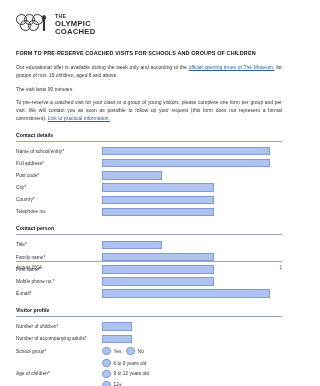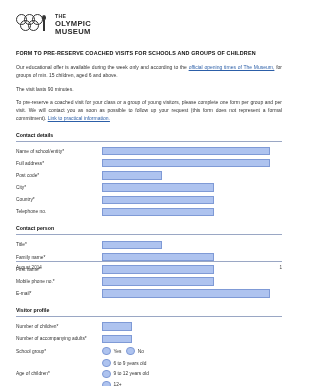--- a/index.html
+++ b/index.html
@@ -206,21 +206,21 @@
       <div class="ring r4"></div>
       <div class="ring r5"></div>
       <div class="torch">
         <div class="flame"></div>
         <div class="stick"></div>
       </div>
     </div>
     <div class="logo-text">
       <div class="l1">THE</div>
       <div class="l2">OLYMPIC</div>
-      <div class="l3">MUSEUM</div>
+      <div class="l3">COACHED</div>
     </div>
   </div>
 
   <div class="form-title">FORM TO PRE-RESERVE COACHED VISITS FOR SCHOOLS AND GROUPS OF CHILDREN</div>
 
   <div class="para">
     <span>Our educational offer is available during the week only and according to the </span><a class="link" href="#">official opening times of The Museum,</a><span> for groups of min. 15 children, aged 6 and above.</span>
   </div>
   <div class="para">The visit lasts 90 minutes.</div>
   <div class="para">

